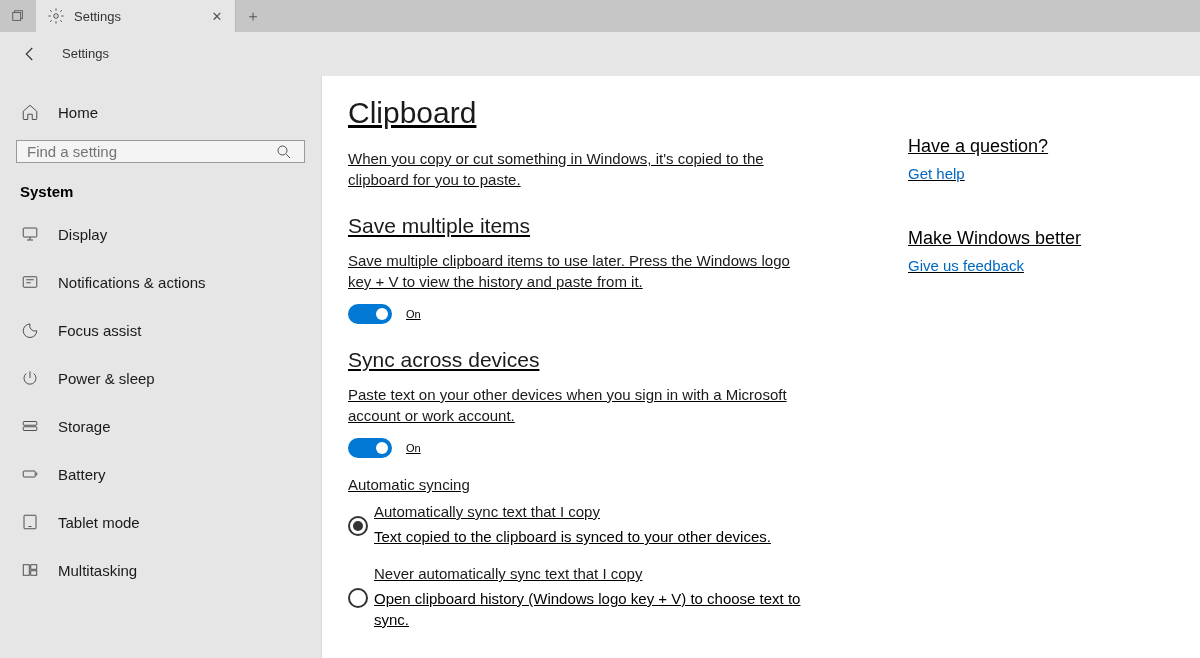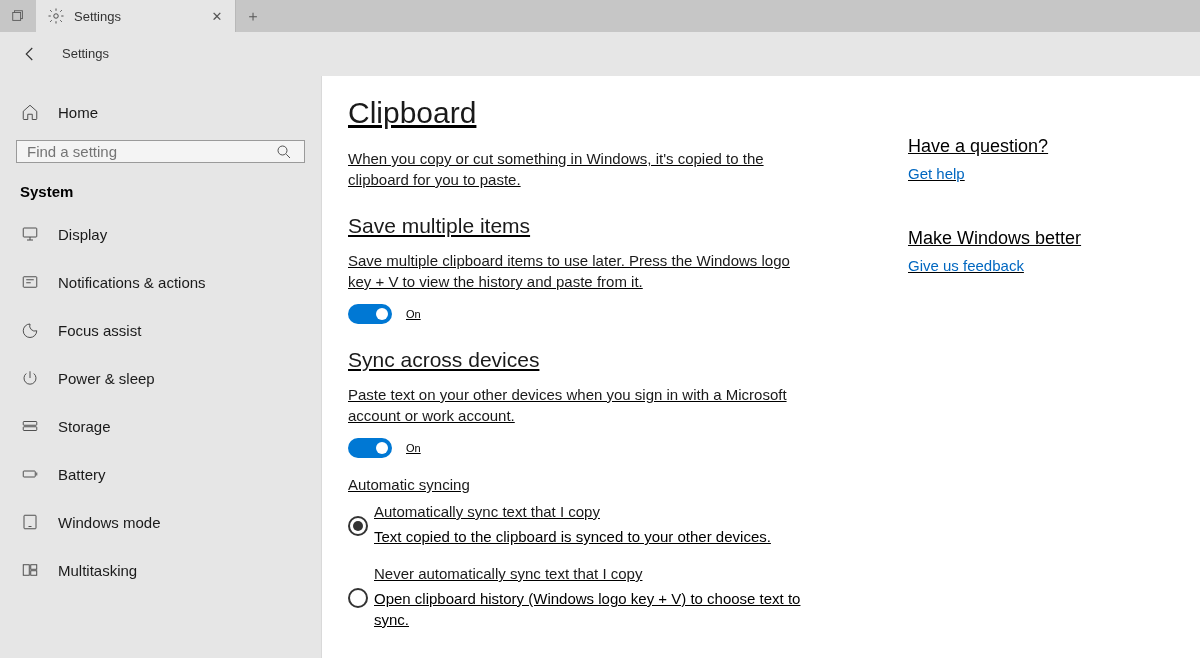--- a/index.html
+++ b/index.html
@@ -286,21 +286,21 @@
           </span>
           <span>Battery</span>
         </div>
         <div class="sidebar-item">
           <span class="icon">
             <svg viewBox="0 0 24 24">
               <rect x="4" y="3" width="16" height="18" rx="1"></rect>
               <path d="M10 18h4"></path>
             </svg>
           </span>
-          <span>Windows mode</span>
+          <span>Tablet mode</span>
         </div>
         <div class="sidebar-item">
           <span class="icon">
             <svg viewBox="0 0 24 24">
               <rect x="3" y="5" width="8" height="14"></rect>
               <rect x="13" y="5" width="8" height="6"></rect>
               <rect x="13" y="13" width="8" height="6"></rect>
             </svg>
           </span>
           <span>Multitasking</span>

